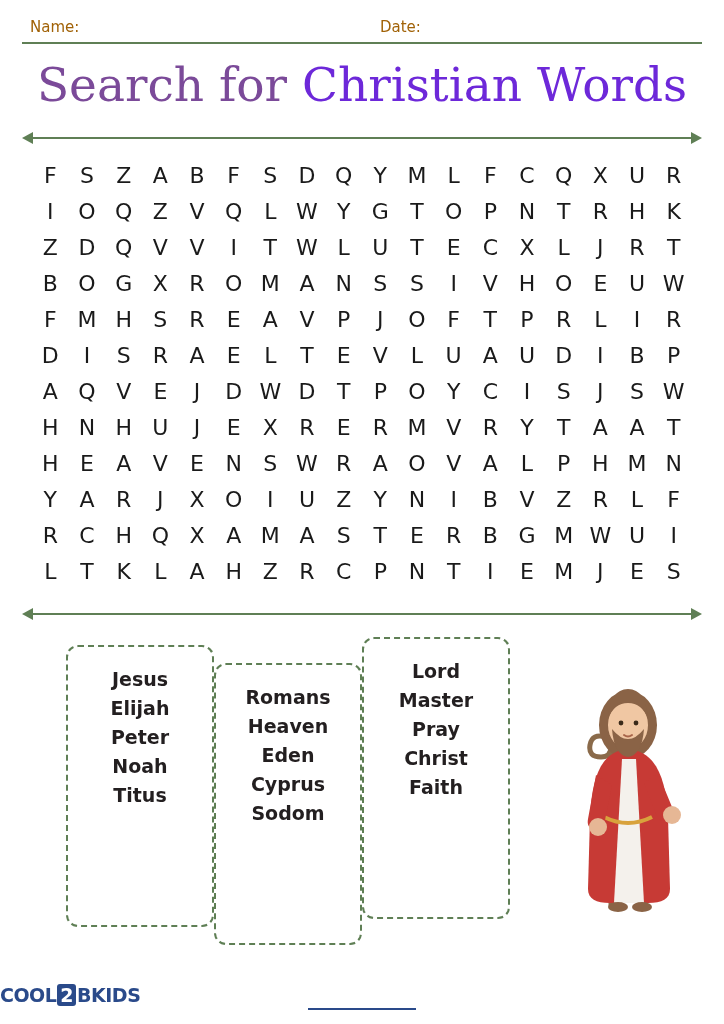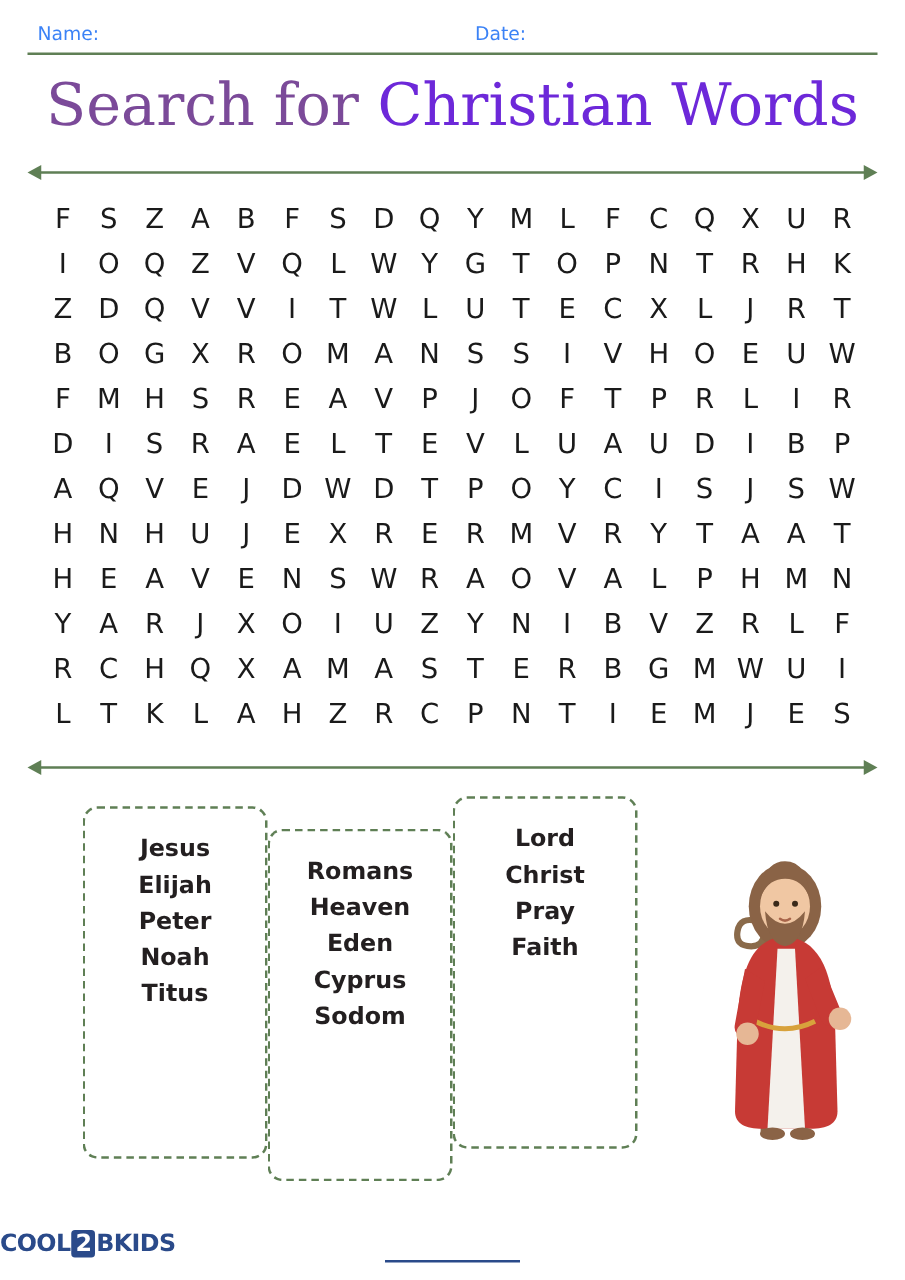--- a/index.html
+++ b/index.html
@@ -16,21 +16,21 @@
     position: relative;
     overflow: hidden;
   }
 
   
   .header-row {
     display: flex;
     align-items: center;
     padding: 18px 30px 6px 30px;
     font-size: 15px;
-    color: #3b82f6;
+    color: #a16207;
   }
   .name-label { width: 300px; }
   .date-label { flex: 1; padding-left: 50px; }
 
   .rule {
     height: 2px;
     background: #5f7f55;
     margin: 0 22px;
   }
 
@@ -403,22 +403,23 @@
     </div>
   <div class="wordbox box2" id="wb1">
       <div>Romans</div>
       <div>Heaven</div>
       <div>Eden</div>
       <div>Cyprus</div>
       <div>Sodom</div>
     </div>
   <div class="wordbox box3" id="wb2">
       <div>Lord</div>
+      <div>Master</div>
+      <div>Pray</div>
       <div>Christ</div>
-      <div>Pray</div>
       <div>Faith</div>
     </div>
 
   <svg class="jesus" viewBox="0 0 130 250">
 
     <path d="M44 70 q-14 -4 -16 8 q-2 12 11 12 q10 0 10 -10 L49 238" fill="none" stroke="#8a6a4a" stroke-width="5" stroke-linecap="round"></path>
 
     <ellipse cx="66" cy="58" rx="29" ry="34" fill="#8a6346"></ellipse>
 
     <path d="M66 82 C40 84 30 108 28 150 L26 222 C26 232 34 236 48 236 L86 236

